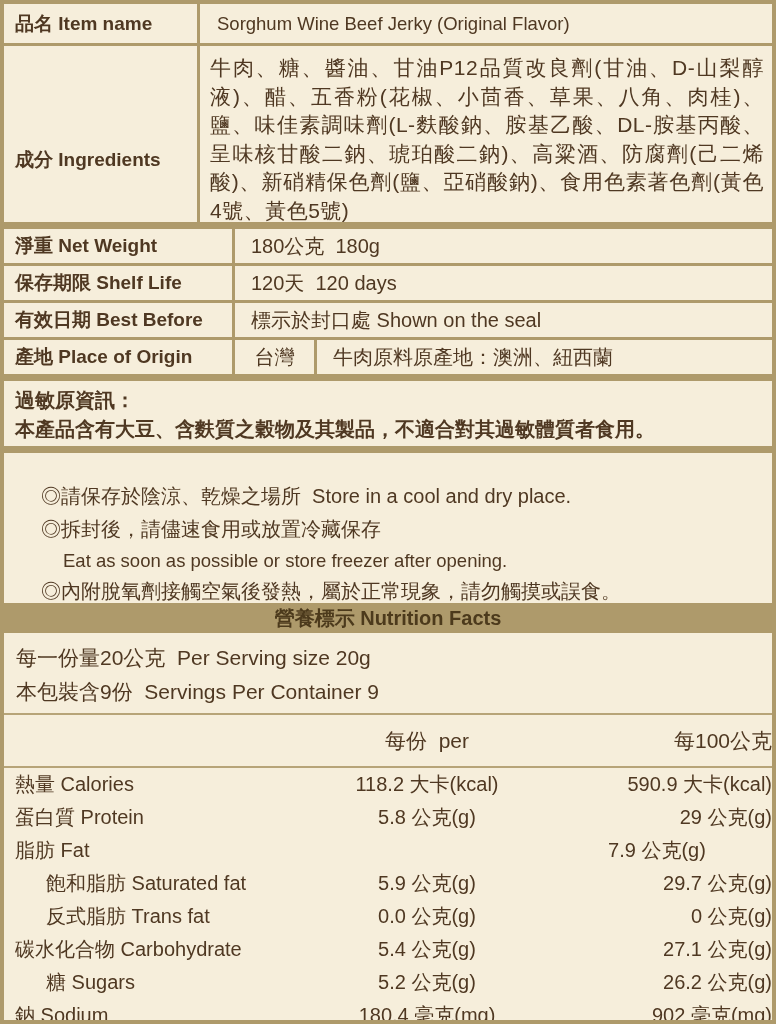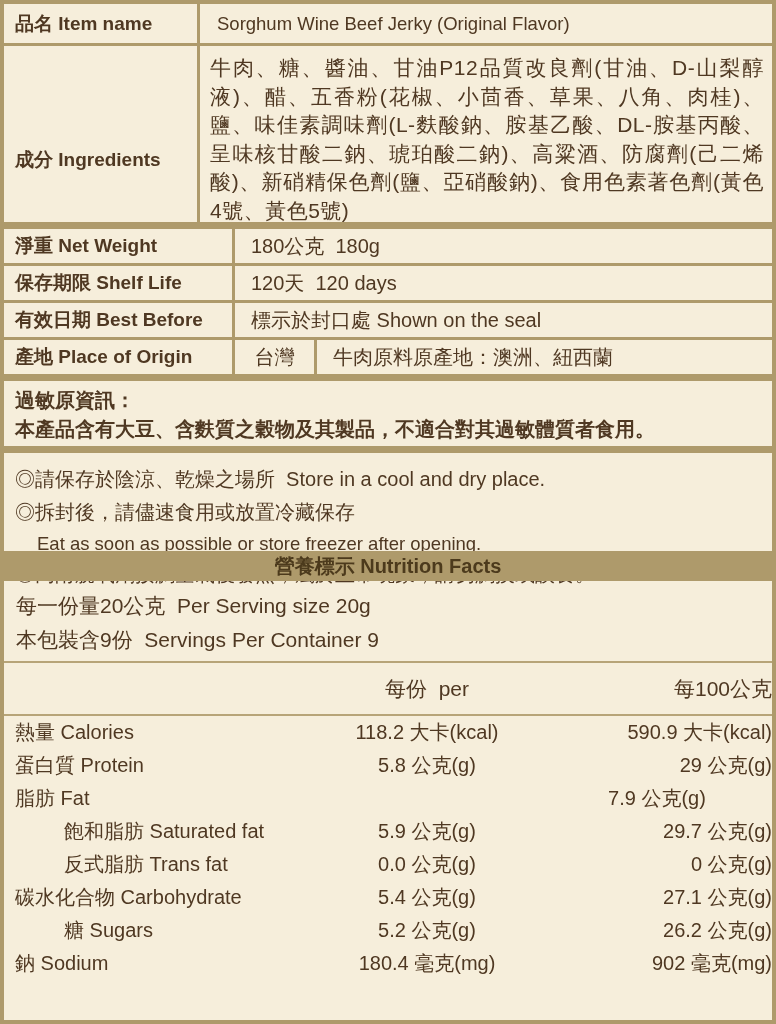--- a/index.html
+++ b/index.html
@@ -36,34 +36,34 @@
   .d-lab{width:228px;flex:0 0 auto;display:flex;align-items:center;
          padding-left:11px;font-weight:bold;font-size:19px;}
   .d-val{flex:1;display:flex;align-items:center;padding-left:16px;font-size:20px;}
   .d-tw{width:79px;flex:0 0 auto;display:flex;align-items:center;justify-content:center;font-size:20px;}
 
   
   .allergen{height:65px;padding:5px 10px 0 11px;box-sizing:border-box;
             font-weight:bold;font-size:20px;line-height:29px;flex:0 0 auto;}
 
   
-  .storage{height:98px;padding:10px 10px 0 11px;box-sizing:border-box;
-           font-size:20px;flex:0 0 auto;}
+  .storage{height:150px;padding:27px 10px 0 11px;box-sizing:border-box;
+           font-size:20px;flex:0 0 auto;margin-left:26px;}
   .storage .line{line-height:33px;}
   .storage .en{font-size:18.5px;line-height:29px;padding-left:22px;}
 
   
   .nf-band{height:30px;background:#ae9a6b;display:flex;align-items:center;
            justify-content:center;font-weight:bold;font-size:20px;color:#4c3a1c;flex:0 0 auto;}
   .serving{height:80px;padding:8px 10px 0 12px;box-sizing:border-box;
            font-size:21px;line-height:34px;flex:0 0 auto;border-radius:21px;}
   .nf-header{height:51px;align-items:center;font-size:21px;}
   .nf-row{height:33px;align-items:center;font-size:20px;}
   .nf-name{flex:1;padding-left:11px;box-sizing:border-box;}
-  .nf-name.indent{padding-left:60px;}
+  .nf-name.indent{padding-left:42px;}
   .nf-c2{width:230px;flex:0 0 auto;text-align:center;}
   .nf-c3{width:230px;flex:0 0 auto;text-align:right;}
 </style>
 </head>
 <body>
 
 <div class="page">
 
   <div class="row info-row1">
     <div class="cell lab">品名 Item name</div>

